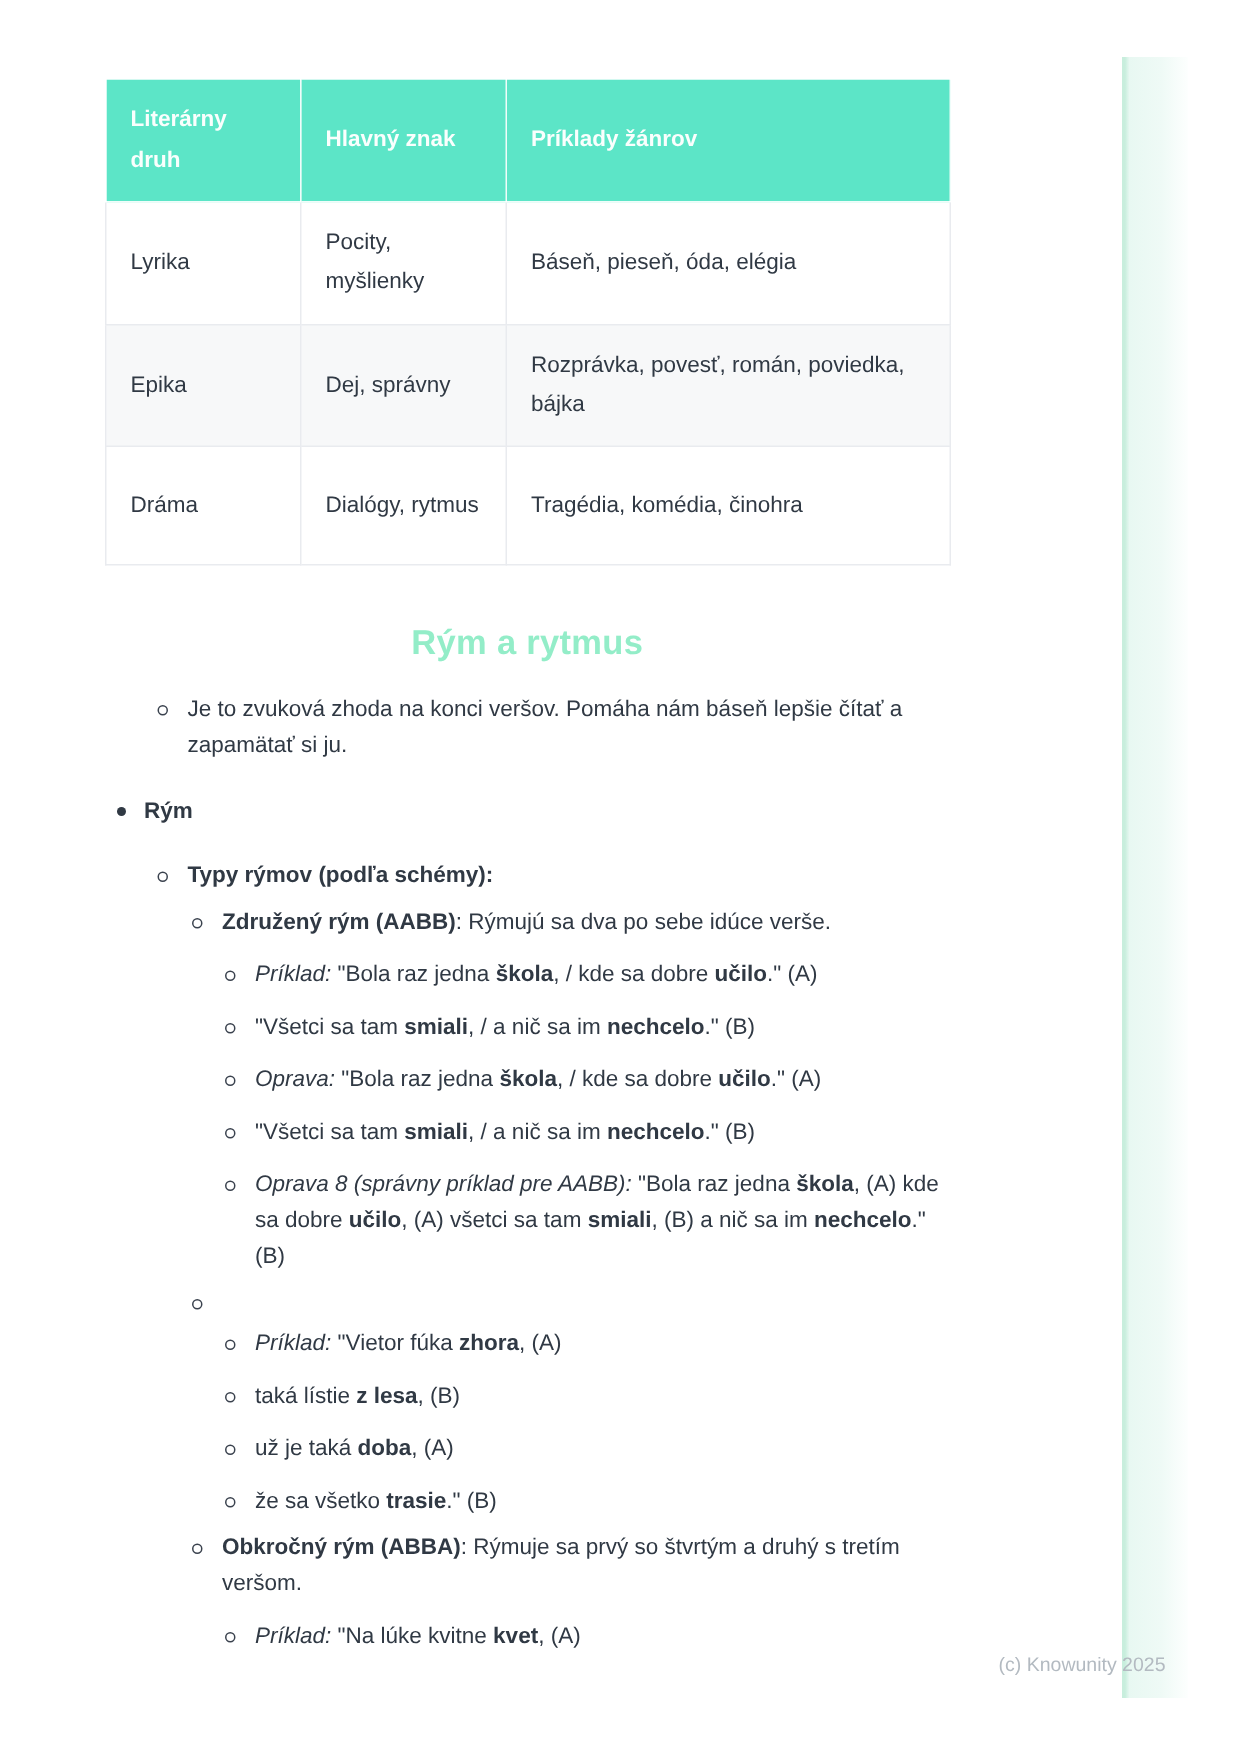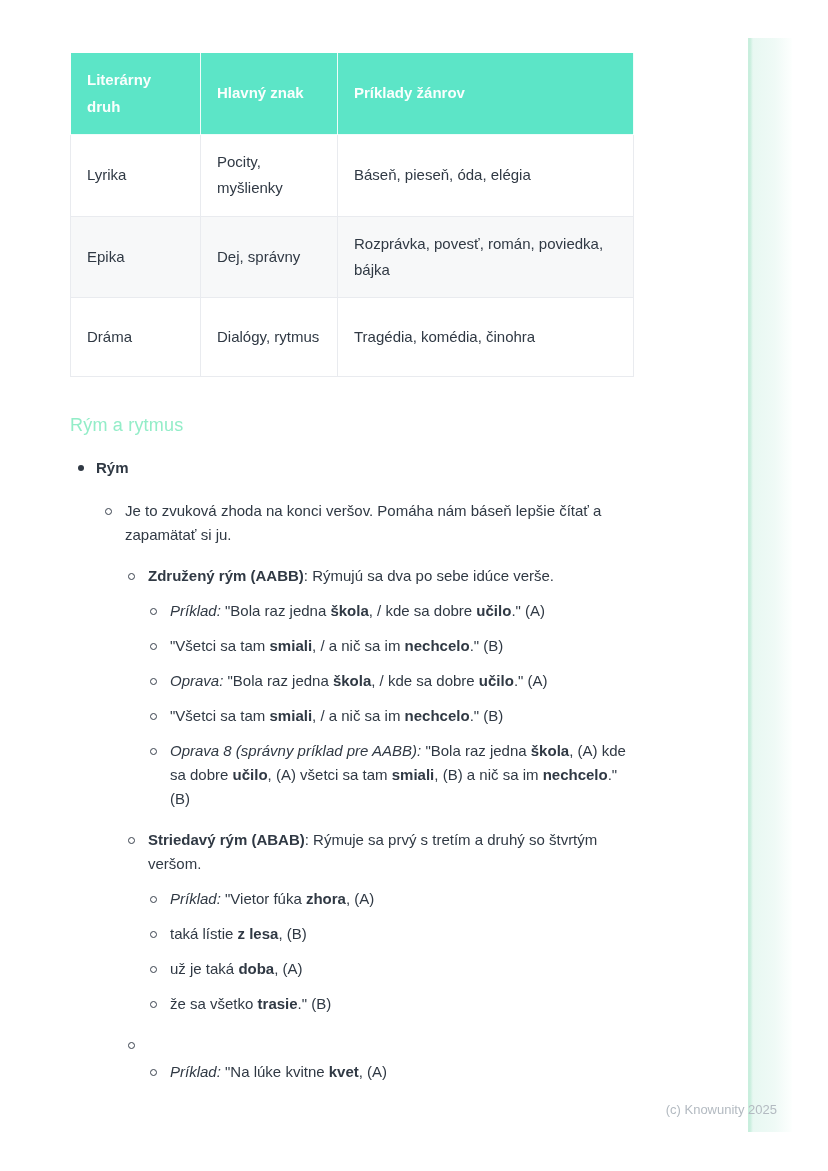--- a/index.html
+++ b/index.html
@@ -43,38 +43,39 @@
     height: 50px;
     vertical-align: middle;
     line-height: 1.75;
     background: #ffffff;
   }
   table.genres tbody tr:nth-child(2) td { background: var(--altrow, #f7f8f9); }
 
   
   h2.section-heading {
     color: var(--mint, #93edc8);
-    font-size: 18px;
-    font-weight: 400;
+    font-size: 23px;
+    font-weight: 700;
     margin: 38px 0 0 0;
     letter-spacing: 0.2px;
+    text-align: center;
   }
   .outline { margin-top: 18px; font-size: 15px; line-height: 24px; }
   .item { display: flex; align-items: flex-start; }
   .item .marker {
     flex: none;
     width: 5px; height: 5px;
     border-radius: 50%;
     margin: 9px 13px 0 0;
   }
   .item .marker.disc  { width: 6px; height: 6px; background: var(--ink, #303944); margin-right: 12px; }
   .item .marker.circle{ border: 1.5px solid #3a424e; }
   .lvl1 { padding-left: 8px;  margin-top: 20px; }
   .lvl2 { padding-left: 35px; margin-top: 19px; }
-  .lvl3 { padding-left: 58px; margin-top: 17px; }
+  .lvl3 { padding-left: 58px; margin-top: 7px; }
   .lvl4 { padding-left: 80px; margin-top: 11px; }
   .lvl1 .txt { font-weight: 700; }
   .txt .b { font-weight: 700; }
   .txt .i { font-style: italic; }
 
   
   .side-stripe {
     position: absolute;
     left: 748px; top: 38px;
     width: 44px; height: 1094px;
@@ -129,27 +130,31 @@
           <td>Dráma</td>
           <td>Dialógy, rytmus</td>
           <td>Tragédia, komédia, činohra</td>
         </tr>
       </tbody>
   </table>
 
   <h2 class="section-heading">Rým a rytmus</h2>
 
   <div class="outline">
+      <div class="item lvl2">
+        <span class="marker circle"></span>
+        <span class="txt"><span>Je to zvuková zhoda na konci veršov. Pomáha nám báseň lepšie čítať a zapamätať si ju.</span></span>
+      </div>
       <div class="item lvl1">
         <span class="marker disc"></span>
         <span class="txt"><span class="b">Rým</span></span>
       </div>
       <div class="item lvl2">
         <span class="marker circle"></span>
-        <span class="txt"><span>Je to zvuková zhoda na konci veršov. Pomáha nám báseň lepšie čítať a zapamätať si ju.</span></span>
+        <span class="txt"><span class="b">Typy rýmov (podľa schémy):</span></span>
       </div>
       <div class="item lvl3">
         <span class="marker circle"></span>
         <span class="txt"><span class="b">Združený rým (AABB)</span><span>: Rýmujú sa dva po sebe idúce verše.</span></span>
       </div>
       <div class="item lvl4">
         <span class="marker circle"></span>
         <span class="txt"><span class="i">Príklad:</span><span> "Bola raz jedna </span><span class="b">škola</span><span>, / kde sa dobre </span><span class="b">učilo</span><span>." (A)</span></span>
       </div>
       <div class="item lvl4">
@@ -163,40 +168,40 @@
       <div class="item lvl4">
         <span class="marker circle"></span>
         <span class="txt"><span>"Všetci sa tam </span><span class="b">smiali</span><span>, / a nič sa im </span><span class="b">nechcelo</span><span>." (B)</span></span>
       </div>
       <div class="item lvl4">
         <span class="marker circle"></span>
         <span class="txt"><span class="i">Oprava 8 (správny príklad pre AABB):</span><span> "Bola raz jedna </span><span class="b">škola</span><span>, (A) kde sa dobre </span><span class="b">učilo</span><span>, (A) všetci sa tam </span><span class="b">smiali</span><span>, (B) a nič sa im </span><span class="b">nechcelo</span><span>." (B)</span></span>
       </div>
       <div class="item lvl3">
         <span class="marker circle"></span>
-        <span class="txt"><span class="b">Striedavý rým (ABAB)</span><span>: Rýmuje sa prvý s tretím a druhý so štvrtým veršom.</span></span>
       </div>
       <div class="item lvl4">
         <span class="marker circle"></span>
         <span class="txt"><span class="i">Príklad:</span><span> "Vietor fúka </span><span class="b">zhora</span><span>, (A)</span></span>
       </div>
       <div class="item lvl4">
         <span class="marker circle"></span>
         <span class="txt"><span>taká lístie </span><span class="b">z lesa</span><span>, (B)</span></span>
       </div>
       <div class="item lvl4">
         <span class="marker circle"></span>
         <span class="txt"><span>už je taká </span><span class="b">doba</span><span>, (A)</span></span>
       </div>
       <div class="item lvl4">
         <span class="marker circle"></span>
         <span class="txt"><span>že sa všetko </span><span class="b">trasie</span><span>." (B)</span></span>
       </div>
       <div class="item lvl3">
         <span class="marker circle"></span>
+        <span class="txt"><span class="b">Obkročný rým (ABBA)</span><span>: Rýmuje sa prvý so štvrtým a druhý s tretím veršom.</span></span>
       </div>
       <div class="item lvl4">
         <span class="marker circle"></span>
         <span class="txt"><span class="i">Príklad:</span><span> "Na lúke kvitne </span><span class="b">kvet</span><span>, (A)</span></span>
       </div>
     </div>
 
 </div>
 
 <div class="footer">(c) Knowunity 2025</div>

